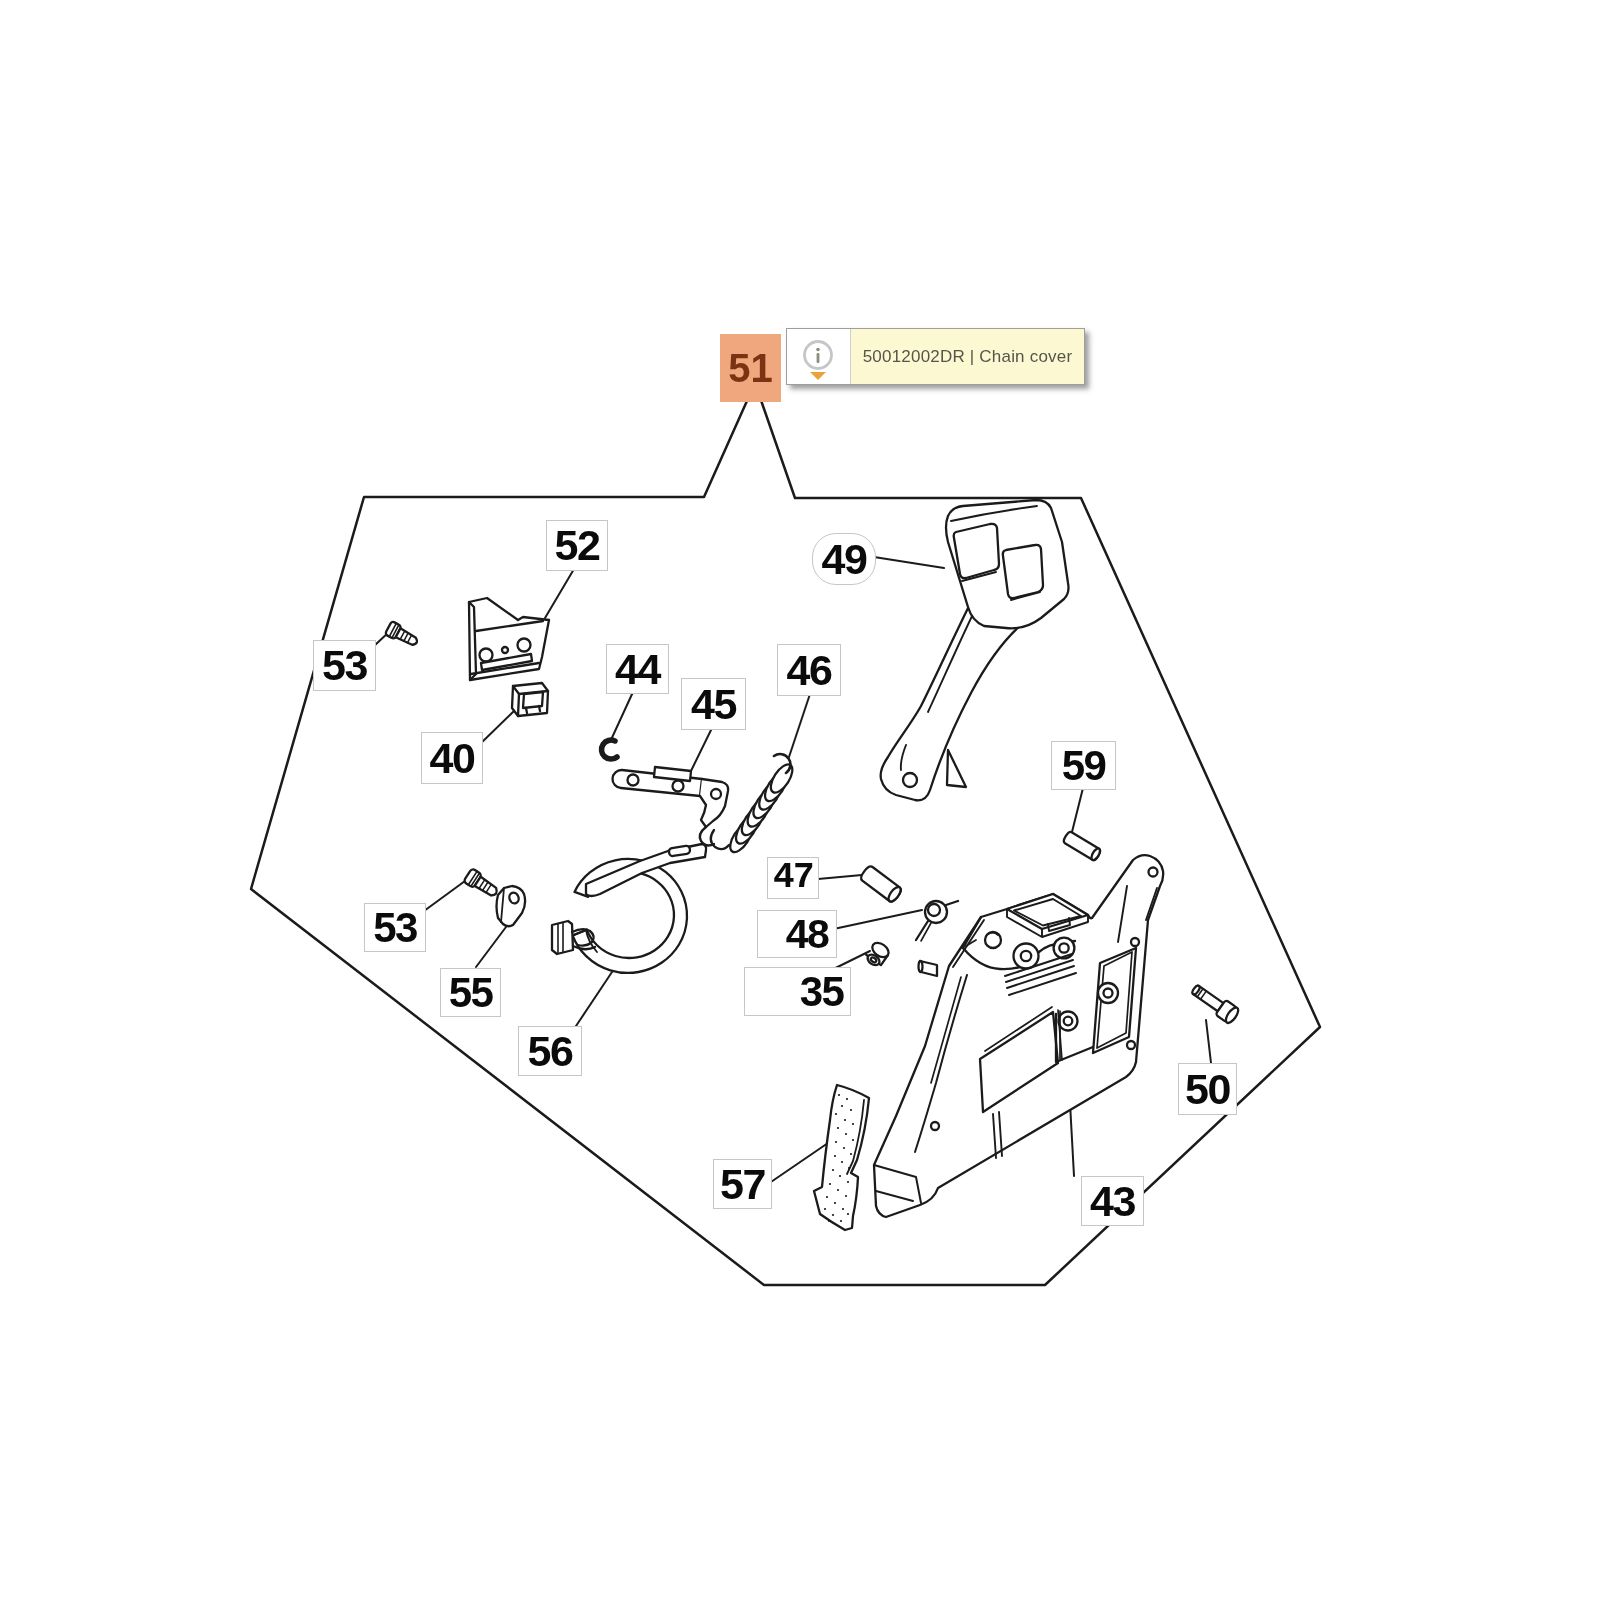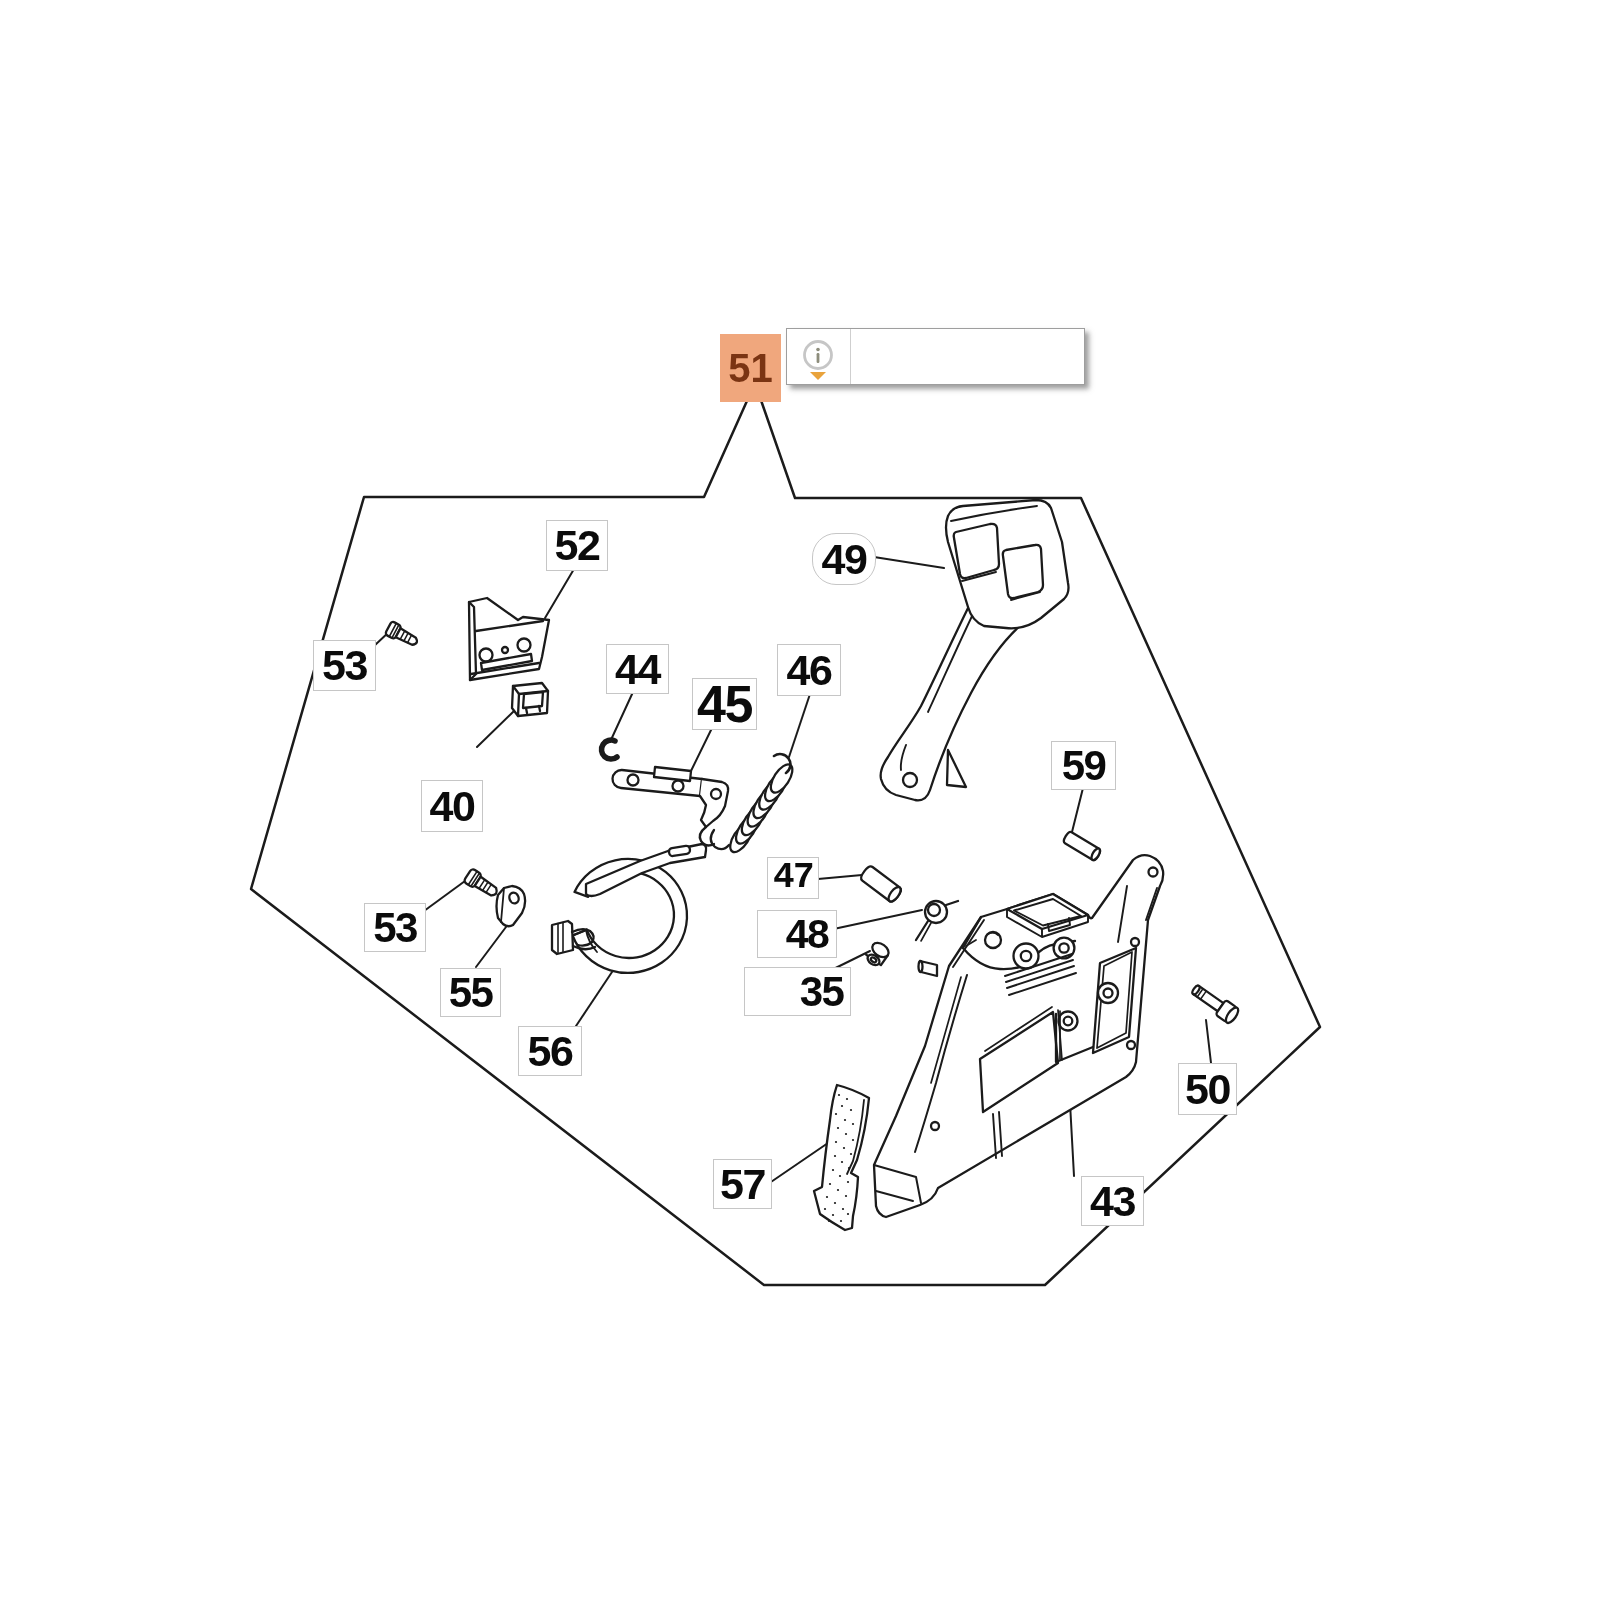--- a/index.html
+++ b/index.html
@@ -296,23 +296,23 @@
       </g>
     </g>
 
   </g>
 </svg>
 
 <div class="callout" style="left:546px;top:520px;width:60px;height:49px;font-size:43px;">52</div>
 <div class="callout" style="left:812px;top:533px;width:62px;height:50px;font-size:43px;border-radius:24px;">49</div>
 <div class="callout" style="left:313px;top:640px;width:61px;height:49px;font-size:43px;">53</div>
 <div class="callout" style="left:606px;top:644px;width:61px;height:48px;font-size:43px;">44</div>
-<div class="callout" style="left:681px;top:678px;width:63px;height:50px;font-size:52px;margin-left:11px;">45</div>
+<div class="callout" style="left:681px;top:678px;width:63px;height:50px;font-size:43px;">45</div>
 <div class="callout" style="left:777px;top:644px;width:62px;height:50px;font-size:43px;">46</div>
-<div class="callout" style="left:421px;top:732px;width:60px;height:50px;font-size:43px;margin-top:48px;">40</div>
+<div class="callout" style="left:421px;top:732px;width:60px;height:50px;font-size:43px;">40</div>
 <div class="callout" style="left:1051px;top:741px;width:63px;height:47px;font-size:42px;">59</div>
 <div class="callout" style="left:767px;top:857px;width:50px;height:40px;font-size:36px;font-family:Liberation Mono, monospace;">47</div>
 <div class="callout" style="left:757px;top:910px;width:58px;height:46px;font-size:41px;padding-left:20px;">48</div>
 <div class="callout" style="left:744px;top:967px;width:57px;height:47px;font-size:42px;padding-left:48px;">35</div>
 <div class="callout" style="left:364px;top:903px;width:60px;height:47px;font-size:42px;">53</div>
 <div class="callout" style="left:440px;top:968px;width:59px;height:47px;font-size:42px;">55</div>
 <div class="callout" style="left:518px;top:1026px;width:62px;height:48px;font-size:43px;">56</div>
 <div class="callout" style="left:1178px;top:1063px;width:57px;height:50px;font-size:43px;">50</div>
 <div class="callout" style="left:713px;top:1159px;width:57px;height:48px;font-size:43px;">57</div>
 <div class="callout" style="left:1037px;top:1176px;width:61px;height:48px;font-size:43px;margin-left:44px;">43</div>
@@ -321,15 +321,16 @@
 
 <div id="tooltip">
   <div class="icon-cell">
     <svg width="63" height="55" viewBox="0 0 63 55">
       <circle cx="31" cy="26" r="13.5" fill="none" stroke="#c6c6c6" stroke-width="2.8"></circle>
       <circle cx="31" cy="20.5" r="1.8" fill="#8d8d7c"></circle>
       <rect x="29.6" y="24" width="2.8" height="10" rx="1.2" fill="#8d8d7c"></rect>
       <path d="M23,43 L39,43 L31,51 Z" fill="#e9a33c"></path>
     </svg>
   </div>
+  <div class="text-cell" style="background:#fcf8d2;color:#56554a;">50012002DR | Chain cover</div>
 </div>
 
 </div>
 
 </body></html>

